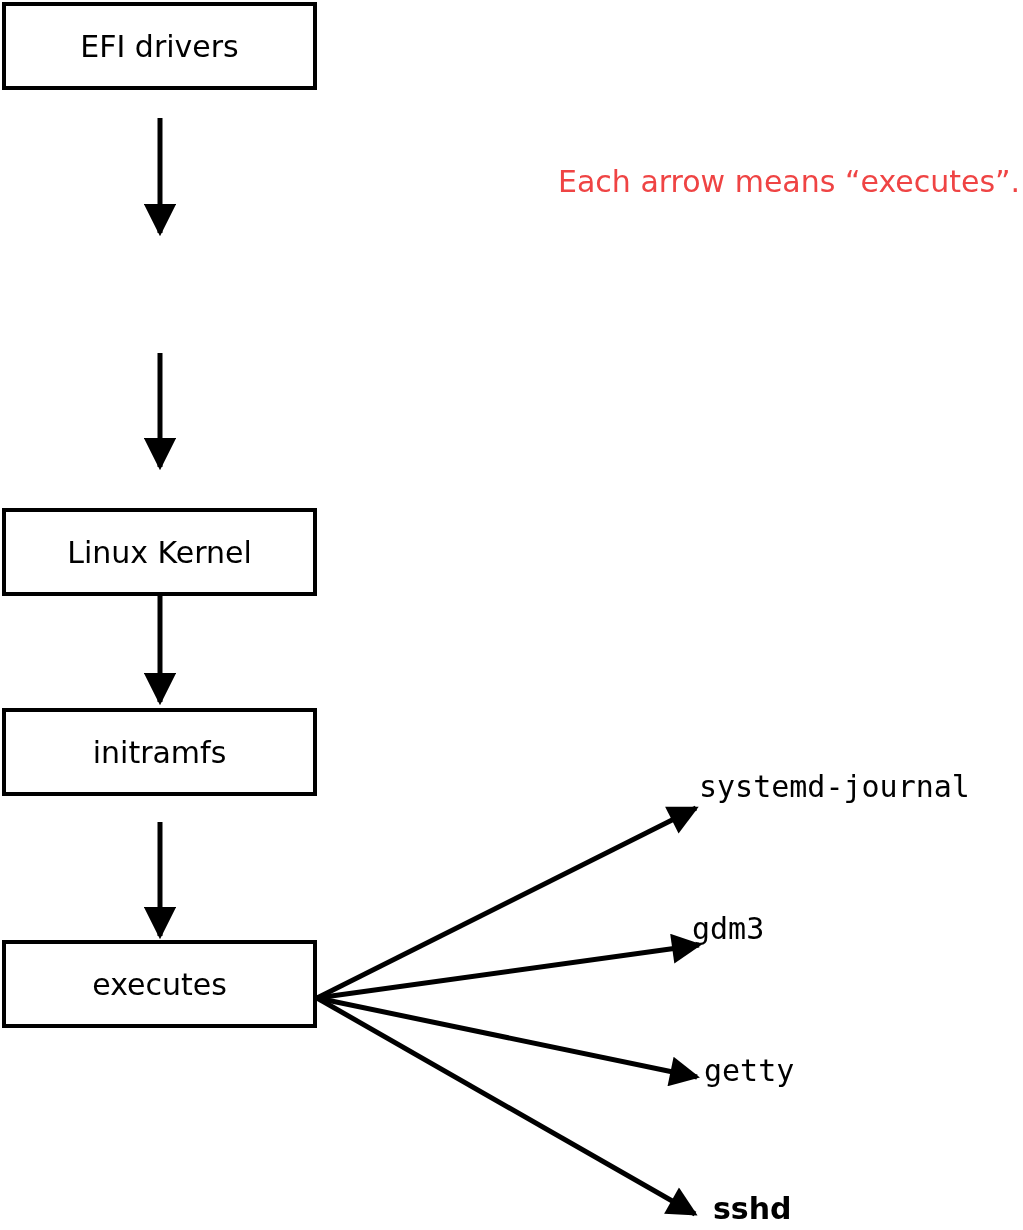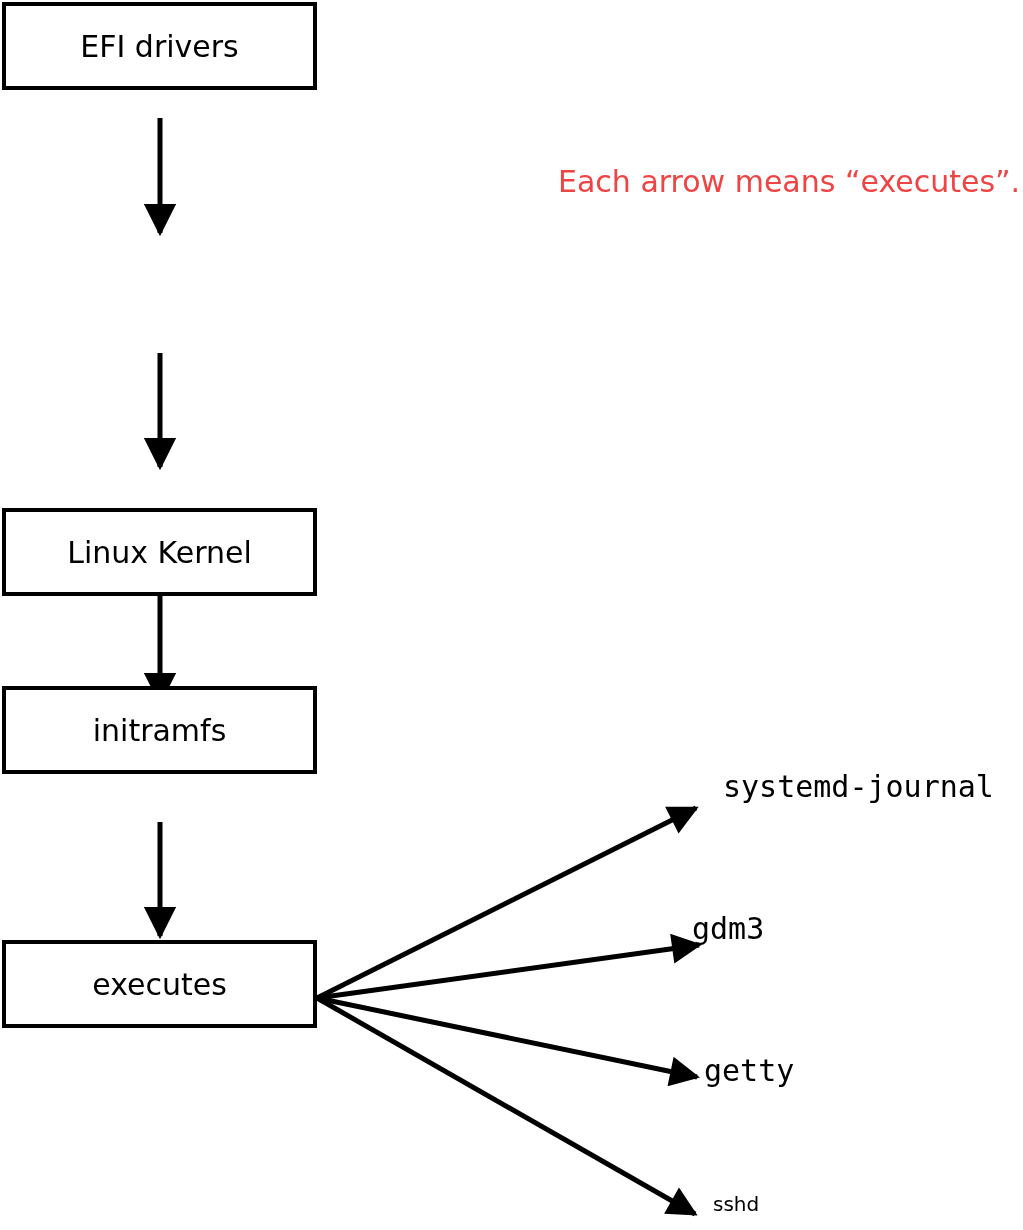--- a/index.html
+++ b/index.html
@@ -35,37 +35,38 @@
     justify-content: center;
   }
   .node .label {
     font-size: 30px;
     color: #000000;
     white-space: nowrap;
   }
   .n1 { top: 2px; }
   .n2 { top: 237px; }
   .n3 { top: 471px; margin-top: 37px; }
-  .n4 { top: 686px; }
+  .n4 { top: 708px; }
   .n5 { top: 940px; }
   .fan-label {
     position: absolute;
     color: #000000;
     line-height: 1;
     white-space: nowrap;
   }
   .mono {
     font-family: "DejaVu Sans Mono", monospace;
     font-size: 30px;
   }
   .sans {
     font-family: "DejaVu Sans", sans-serif;
-    font-size: 20px;
+    font-size: 30px;
+    font-weight: bold;
   }
-  .fl1 { left: 723px; top: 772px; }
+  .fl1 { left: 699px; top: 772px; }
   .fl2 { left: 692px; top: 914px; }
   .fl3 { left: 704px; top: 1056px; }
   .fl4 { left: 713px; top: 1194px; }
   .annotation {
     position: absolute;
     left: 558px;
     top: 164px;
     font-size: 30px;
     color: #ef4444;
     white-space: nowrap;

